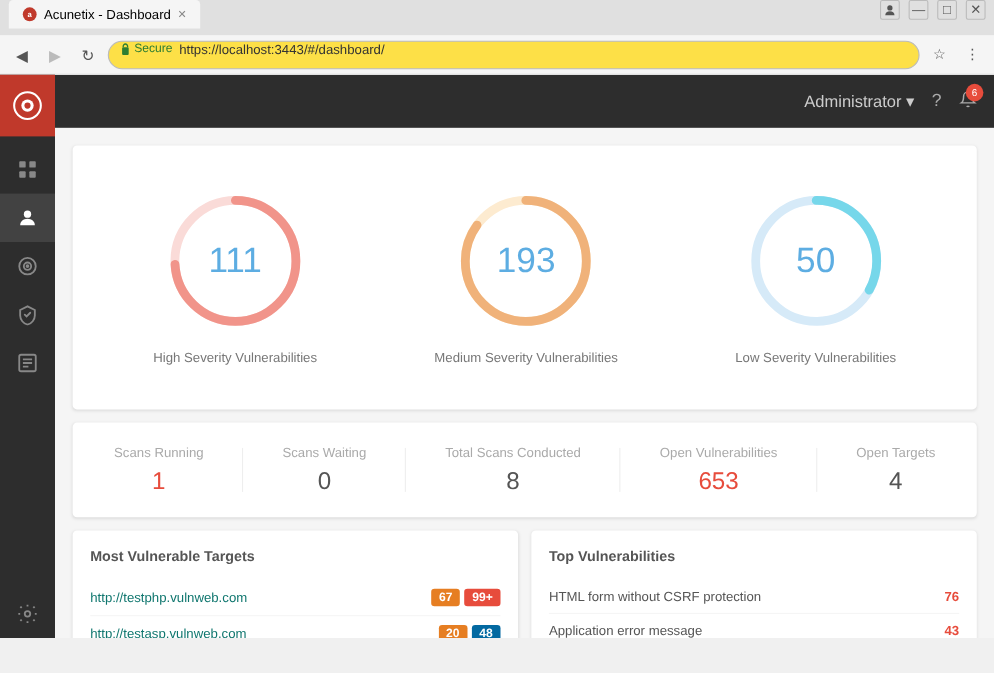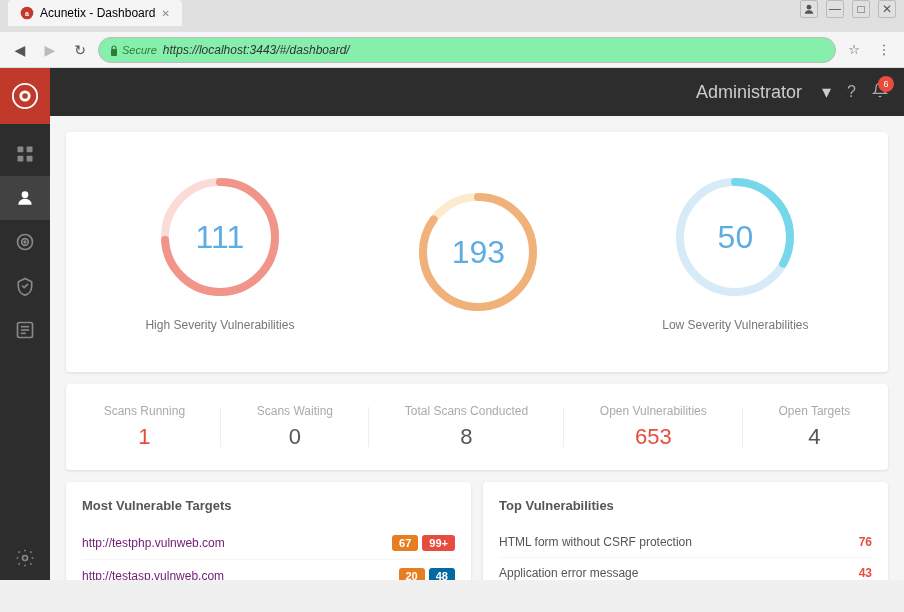--- a/index.html
+++ b/index.html
@@ -8,21 +8,21 @@
     
     .browser-chrome { background: #e8e8e8; }
     .title-bar { display: flex; align-items: flex-start; background: #e0e0e0; height: 32px; padding: 0 8px; gap: 8px; }
     .title-bar-tab { background: #f5f5f5; border-radius: 4px 4px 0 0; padding: 6px 12px; font-size: 12px; display: flex; align-items: center; gap: 6px; }
     .tab-close { color: #888; font-size: 10px; cursor: pointer; }
     .title-bar-icons { margin-left: auto; display: flex; gap: 8px; }
     .title-bar-icon { width: 18px; height: 18px; border: 1px solid #bbb; border-radius: 2px; display: flex; align-items: center; justify-content: center; font-size: 10px; cursor: pointer; }
 
     .nav-bar { display: flex; align-items: center; background: #f5f5f5; height: 36px; padding: 0 8px; gap: 6px; border-bottom: 1px solid #ddd; }
     .nav-btn { width: 24px; height: 24px; display: flex; align-items: center; justify-content: center; cursor: pointer; color: #555; font-size: 14px; border-radius: 50%; }
-    .address-bar { flex: 1; height: 26px; border: 1px solid #bbb; border-radius: 13px; display: flex; align-items: center; padding: 0 10px; background: #86efac; gap: 6px; font-size: 12px; color: #333; font-style: italic; }
+    .address-bar { flex: 1; height: 26px; border: 1px solid #bbb; border-radius: 13px; display: flex; align-items: flex-start; padding: 0 10px; background: #fde047; gap: 6px; font-size: 12px; color: #333; }
     .secure-badge { color: #2e7d32; font-size: 11px; display: flex; align-items: center; gap: 3px; }
     .nav-action-btn { width: 24px; height: 24px; display: flex; align-items: center; justify-content: center; cursor: pointer; color: #555; }
 
     
     .app { display: flex; height: 512px; }
 
     
     .sidebar { width: 50px; background: #2d2d2d; display: flex; flex-direction: column; align-items: center; padding-top: 0; }
     .sidebar-logo { width: 50px; height: 56px; background: #c0392b; display: flex; align-items: center; justify-content: center; }
     .sidebar-logo svg { width: 28px; height: 28px; }
@@ -30,21 +30,21 @@
     .sidebar-item { width: 50px; height: 44px; display: flex; align-items: center; justify-content: center; cursor: pointer; color: #888; transition: color 0.2s; }
     .sidebar-item:hover, .sidebar-item.active { color: #fff; background: rgba(255,255,255,0.1); }
     .sidebar-item svg { width: 20px; height: 20px; }
 
     
     .main { flex: 1; background: #f5f5f5; overflow-y: auto; position: relative; }
     .main-inner { padding: 16px; display: flex; flex-direction: column; gap: 12px; }
 
     
     .app-header { background: #2d2d2d; height: 48px; display: flex; align-items: center; justify-content: flex-end; padding: 0 16px; gap: 16px; }
-    .header-user { color: #ccc; font-size: 18px; display: flex; align-items: center; gap: 20px; cursor: pointer; }
+    .header-user { color: #ccc; font-size: 15px; display: flex; align-items: center; gap: 4px; cursor: pointer; }
     .header-icon { color: #aaa; cursor: pointer; font-size: 16px; }
     .header-bell { position: relative; }
     .bell-badge { position: absolute; top: -6px; right: -6px; background: #e74c3c; color: white; border-radius: 50%; width: 16px; height: 16px; font-size: 9px; display: flex; align-items: center; justify-content: center; }
 
     
     .card { background: white; border-radius: 4px; box-shadow: 0 1px 3px rgba(0,0,0,0.1); }
 
     
     .gauge-card { padding: 24px 20px; }
     .gauges-row { display: flex; justify-content: space-around; align-items: center; padding: 16px 0; }
@@ -65,21 +65,21 @@
     .stat-divider { width: 1px; height: 40px; background: #eee; }
 
     
     .bottom-row { display: flex; gap: 12px; }
     .bottom-card { background: white; border-radius: 4px; box-shadow: 0 1px 3px rgba(0,0,0,0.1); flex: 1; padding: 16px; }
     .bottom-card-title { font-size: 13px; color: #555; font-weight: 600; margin-bottom: 14px; }
 
     
     .target-row { display: flex; align-items: center; padding: 8px 0; border-bottom: 1px solid #f5f5f5; gap: 8px; }
     .target-row:last-child { border-bottom: none; }
-    .target-link { color: #701a75; font-size: 12px; flex: 1; text-decoration: none; }
+    .target-link { color: #0f766e; font-size: 12px; flex: 1; text-decoration: none; }
     .target-badges { display: flex; gap: 4px; }
     .badge { padding: 2px 7px; border-radius: 3px; font-size: 11px; color: white; font-weight: 600; }
     .badge-orange { background: #e67e22; }
     .badge-red { background: #e74c3c; }
 
     
     .vuln-row { display: flex; align-items: center; padding: 8px 0; border-bottom: 1px solid #f5f5f5; }
     .vuln-row:last-child { border-bottom: none; }
     .vuln-name { font-size: 12px; color: #555; flex: 1; }
     .vuln-count { font-size: 12px; color: #e74c3c; font-weight: 600; }
@@ -227,20 +227,21 @@
           </div>
 
           <div class="gauge-item">
             <div class="gauge-circle">
               <svg width="130" height="130" viewBox="0 0 130 130">
                 <circle cx="65" cy="65" r="55" fill="none" stroke="#fdebd0" stroke-width="8"></circle>
                 <circle cx="65" cy="65" r="55" fill="none" stroke="#f0b27a" stroke-width="8" stroke-dasharray="345.4" stroke-dashoffset="51.8" stroke-linecap="round" transform="rotate(-90 65 65)"></circle>
               </svg>
               <div class="gauge-value" style="color:#5dade2;">193</div>
             </div>
+            <div class="gauge-label">Medium Severity Vulnerabilities</div>
           </div>
 
           <div class="gauge-item">
             <div class="gauge-circle">
               <svg width="130" height="130" viewBox="0 0 130 130">
                 <circle cx="65" cy="65" r="55" fill="none" stroke="#d6eaf8" stroke-width="8"></circle>
                 <circle cx="65" cy="65" r="55" fill="none" stroke="#76d7ea" stroke-width="8" stroke-dasharray="345.4" stroke-dashoffset="231.4" stroke-linecap="round" transform="rotate(-90 65 65)"></circle>
               </svg>
               <div class="gauge-value" style="color:#5dade2;">50</div>
             </div>

